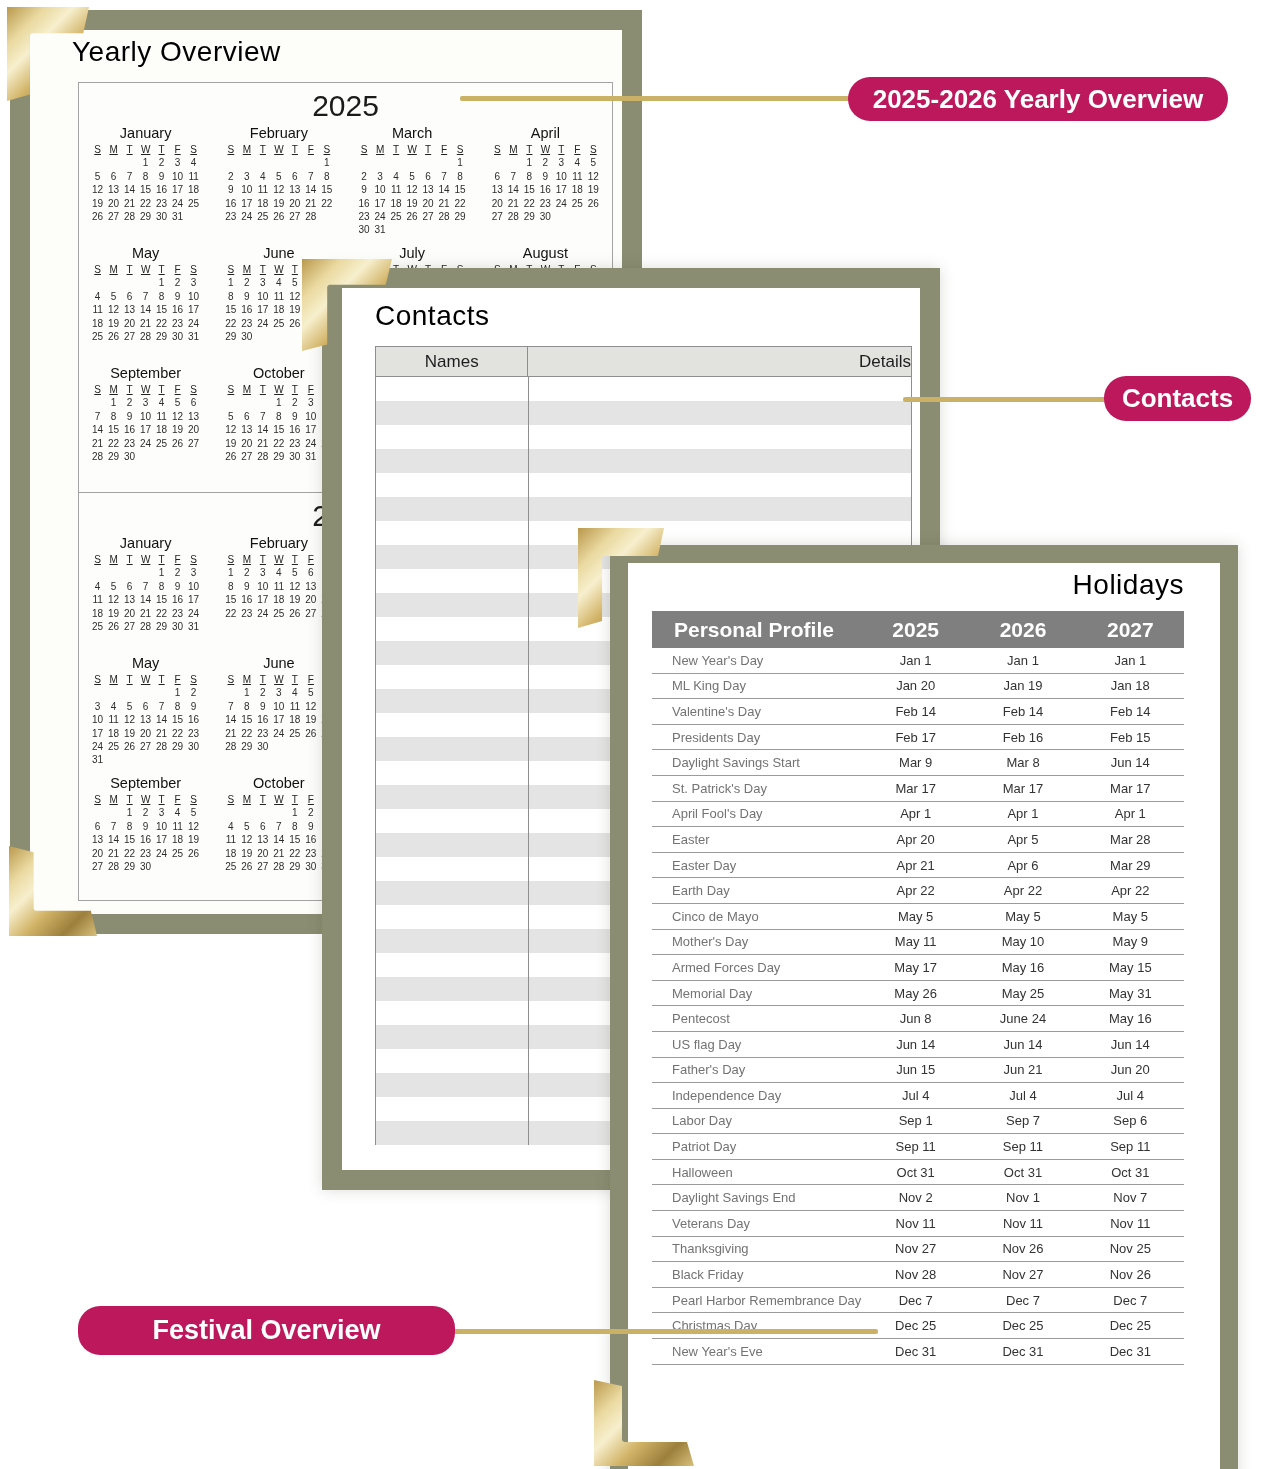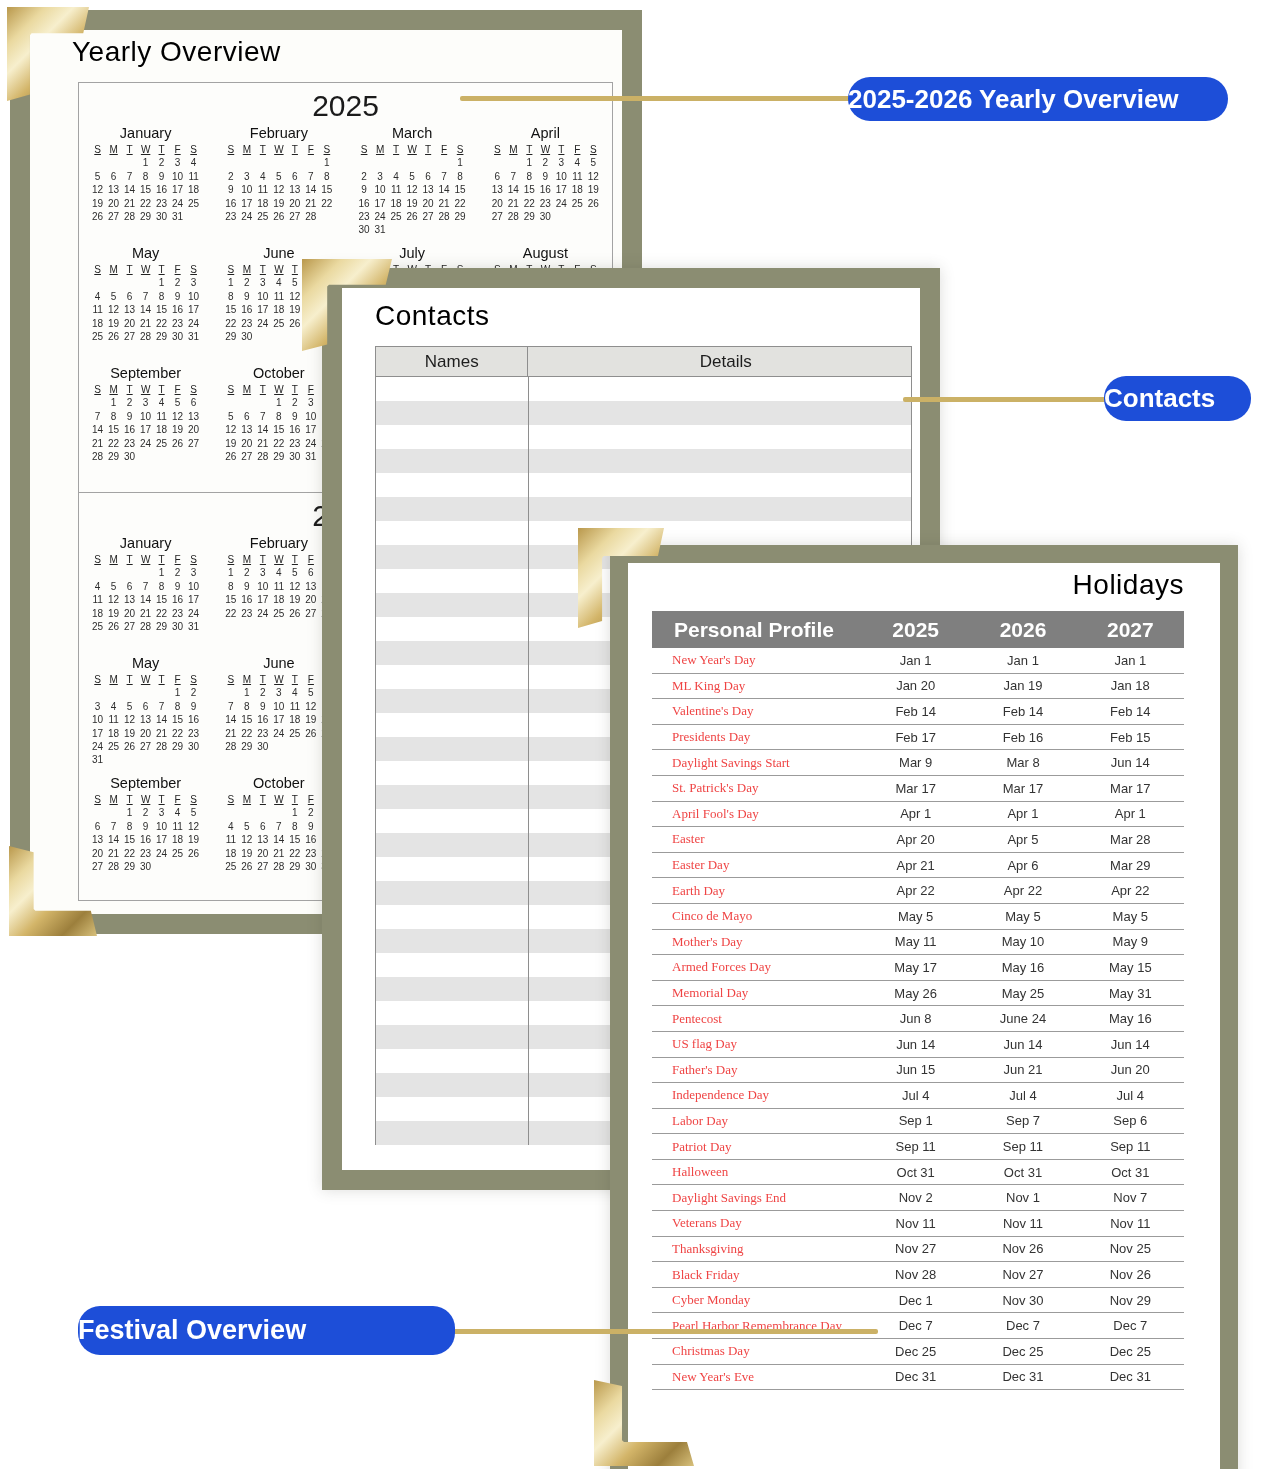--- a/index.html
+++ b/index.html
@@ -26,37 +26,37 @@
   .month-name{font-size:14.5px;color:#111;height:17px;line-height:17px;}
   .mini{display:grid;grid-template-columns:repeat(7,16px);justify-content:center;margin-top:1px;}
   .cell{height:13.4px;line-height:13.4px;font-size:10px;color:#2d2d2d;text-align:center;}
   .dow{text-decoration:underline;color:#222;}
 
   
   .c-table{position:absolute;left:33px;top:58px;width:537px;height:799px;border:1px solid #8e8e8e;box-sizing:border-box;}
   .c-head{display:flex;height:30px;background:#e2e2df;border-bottom:1px solid #8e8e8e;box-sizing:border-box;gap:12px;}
   .c-hcell{font-size:17px;color:#1d1d1d;text-align:center;line-height:29px;}
   .c-hcell.names{flex:0 0 28.5%;border-right:1px solid #8e8e8e;box-sizing:border-box;}
-  .c-hcell.details{flex:1;}
+  .c-hcell.details{flex:1;text-align:right;}
   .c-body{position:relative;height:768px;}
   .c-row{height:24px;}
   .c-row.alt{background:#e4e4e4;}
   .c-divider{position:absolute;left:28.5%;top:0;width:1px;height:100%;background:#8e8e8e;}
 
   
   .h-header{position:absolute;left:24px;top:48px;width:532px;height:37px;background:#7f7f7f;display:flex;align-items:center;}
   .h-hname{flex:0 0 210px;padding-left:22px;font-size:21px;font-weight:bold;color:#ffffff;box-sizing:border-box;}
   .h-hyear{flex:1;text-align:center;font-size:21px;font-weight:bold;color:#ffffff;}
   .h-rows{position:absolute;left:24px;top:85px;width:532px;}
   .h-row{display:flex;align-items:center;height:25.6px;border-bottom:1px solid #9b9b9b;box-sizing:border-box;}
-  .h-name{flex:0 0 210px;padding-left:20px;font-size:13px;color:#ef4444;box-sizing:border-box;white-space:nowrap;font-family:Liberation Serif, serif;}
+  .h-name{flex:0 0 210px;padding-left:20px;font-size:13px;color:#737373;box-sizing:border-box;white-space:nowrap;}
   .h-date{flex:1;text-align:center;font-size:13px;color:#333;}
 
   
-  .pill{position:absolute;z-index:5;background:#1d4ed8;color:#ffffff;font-weight:bold;border-radius:22px;box-sizing:border-box;}
+  .pill{position:absolute;z-index:5;background:#be185d;color:#ffffff;font-weight:bold;text-align:center;border-radius:22px;box-sizing:border-box;}
   .pill-yearly{left:848px;top:77px;width:380px;height:44px;font-size:26px;line-height:44px;}
   .pill-contacts{left:1104px;top:376px;width:147px;height:45px;font-size:26px;line-height:45px;}
   .pill-festival{left:78px;top:1306px;width:377px;height:49px;font-size:27px;line-height:49px;}
   .conn{position:absolute;z-index:5;height:5px;background:#cbb166;border-radius:2px;}
   .conn1{left:460px;top:96px;width:395px;}
   .conn2{left:903px;top:397px;width:208px;}
   .conn3{left:452px;top:1329px;width:426px;}
 
   
   .corner{position:absolute;z-index:4;background:linear-gradient(135deg,#b9984c 0%,#ead9a0 22%,#f7efcd 38%,#d3b569 58%,#9c7f3c 80%,#d8c17c 100%);}
@@ -1372,26 +1372,20 @@
           <div class="h-date">Nov 26</div>
           <div class="h-date">Nov 25</div>
         </div>
         <div class="h-row">
           <div class="h-name">Black Friday</div>
           <div class="h-date">Nov 28</div>
           <div class="h-date">Nov 27</div>
           <div class="h-date">Nov 26</div>
         </div>
         <div class="h-row">
-          <div class="h-name">Cyber Monday</div>
-          <div class="h-date">Dec 1</div>
-          <div class="h-date">Nov 30</div>
-          <div class="h-date">Nov 29</div>
-        </div>
-        <div class="h-row">
           <div class="h-name">Pearl Harbor Remembrance Day</div>
           <div class="h-date">Dec 7</div>
           <div class="h-date">Dec 7</div>
           <div class="h-date">Dec 7</div>
         </div>
         <div class="h-row">
           <div class="h-name">Christmas Day</div>
           <div class="h-date">Dec 25</div>
           <div class="h-date">Dec 25</div>
           <div class="h-date">Dec 25</div>

